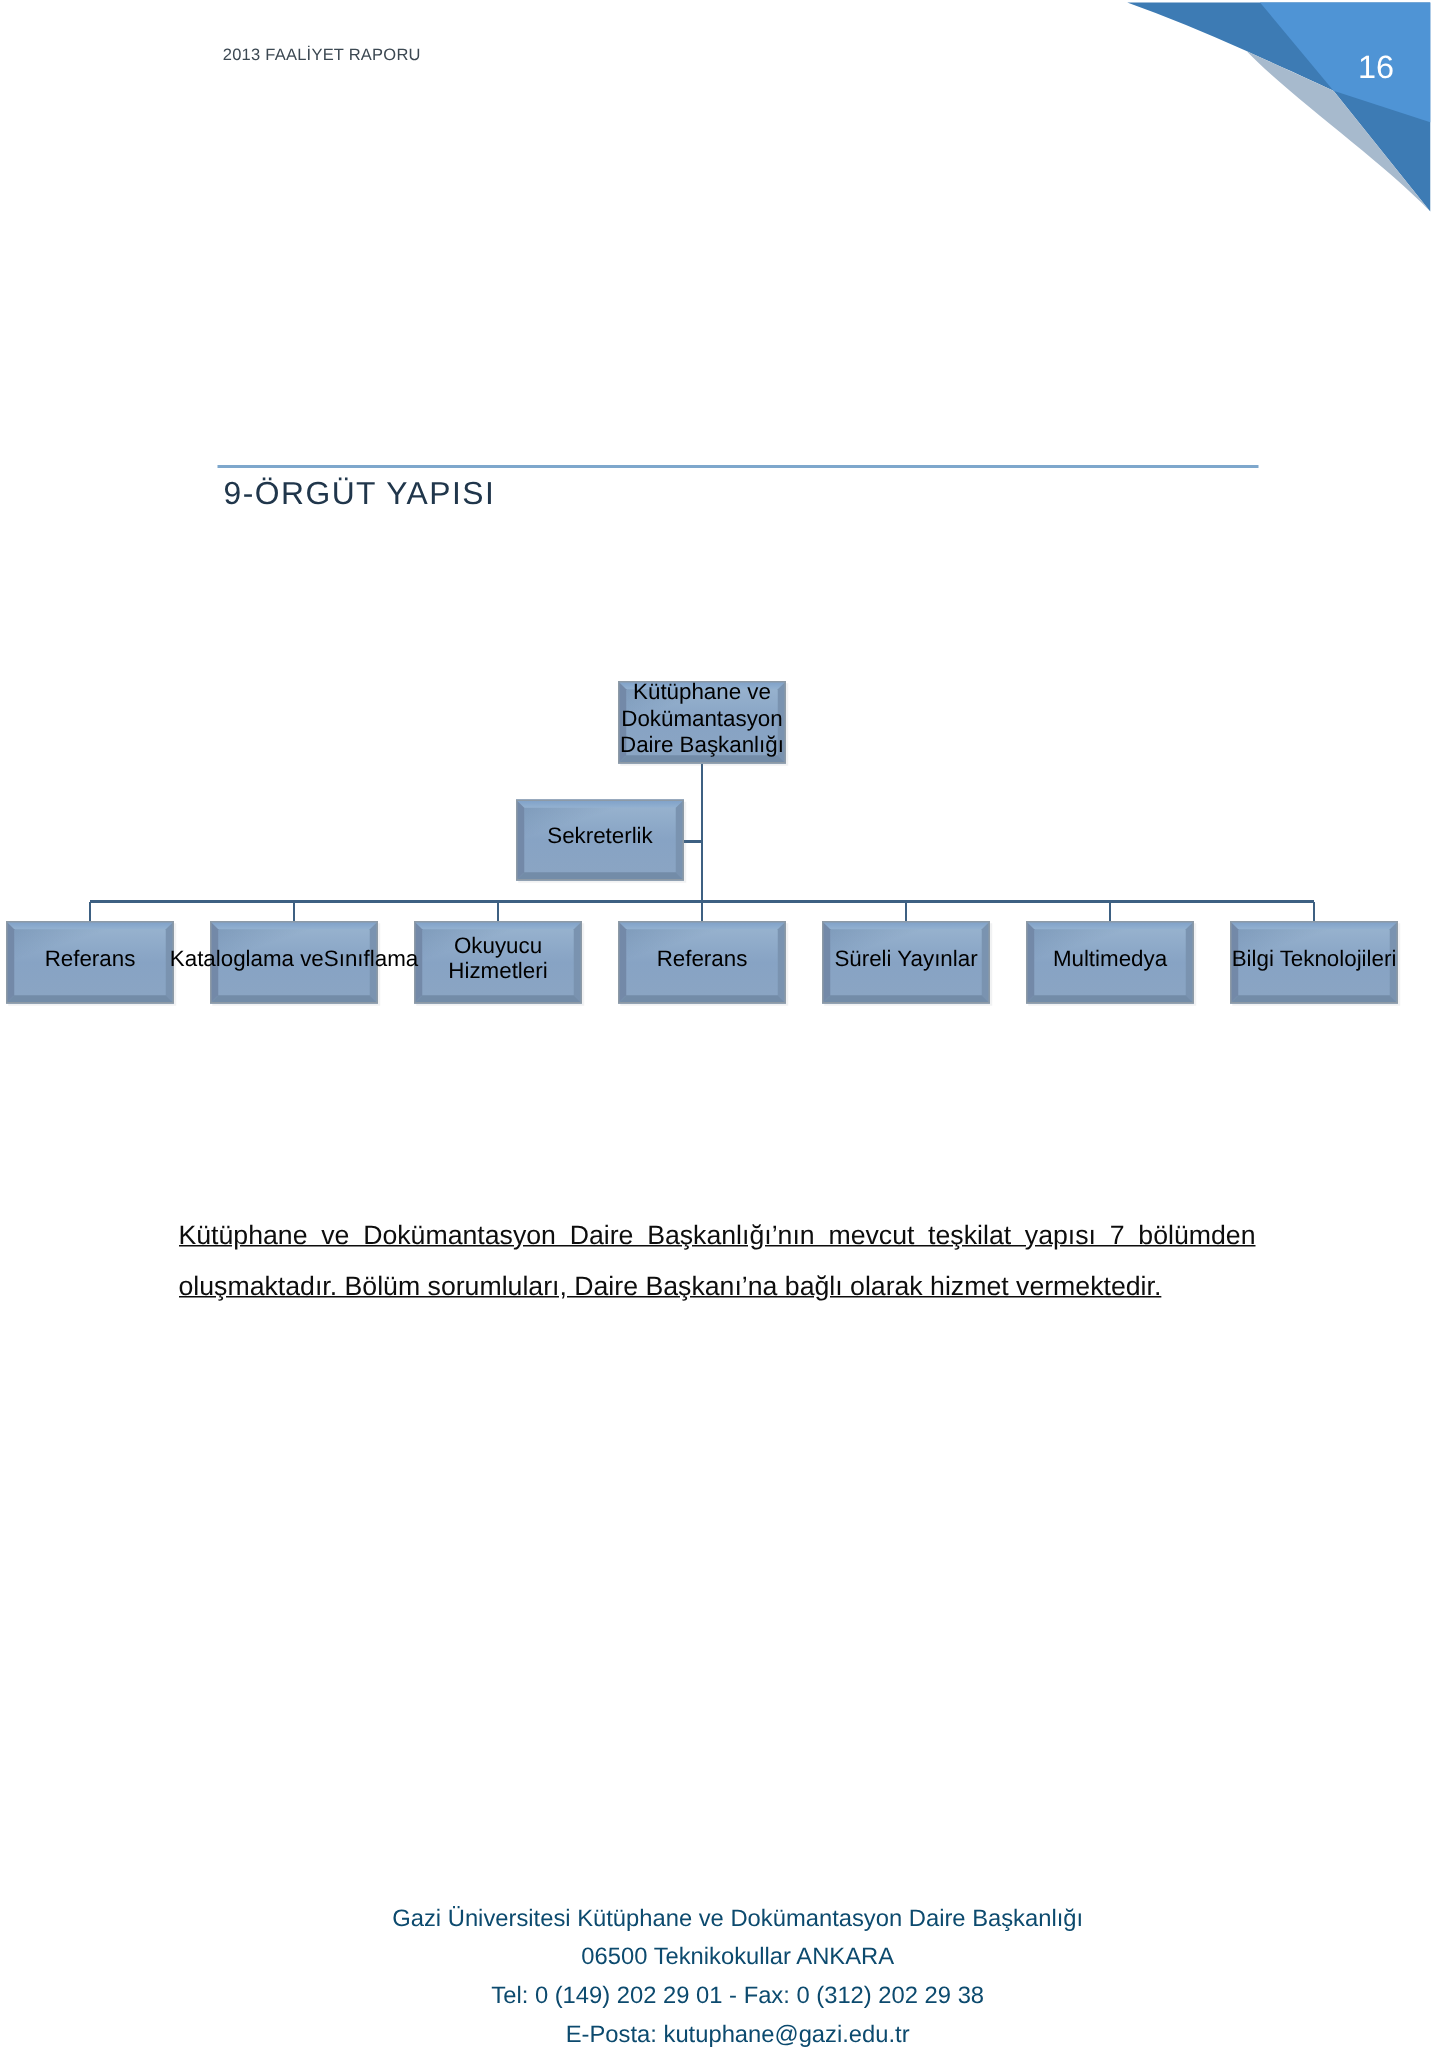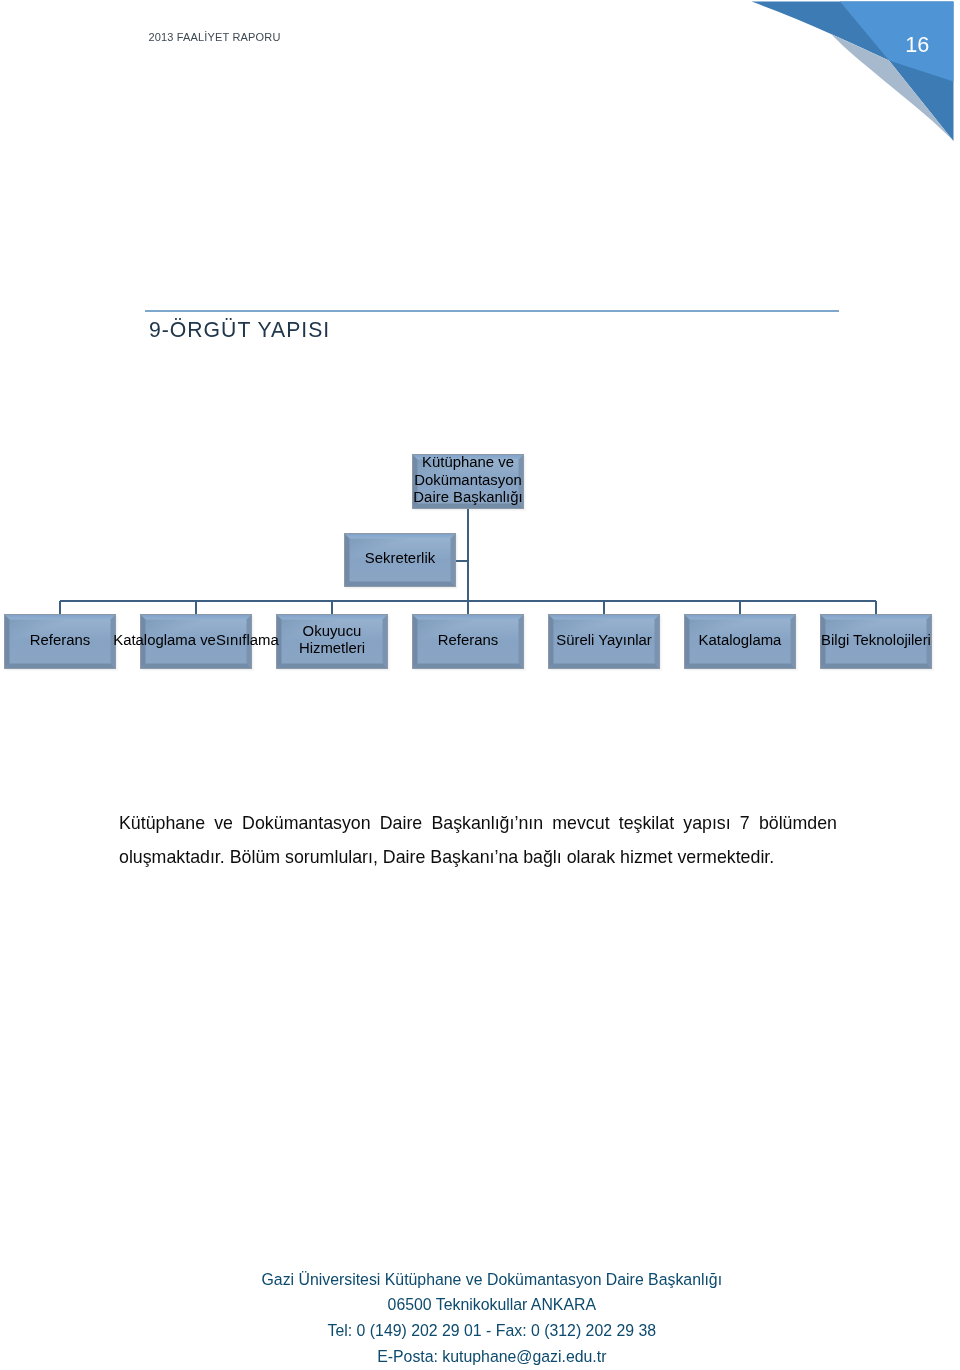--- a/index.html
+++ b/index.html
@@ -30,21 +30,21 @@
             filter:blur(0.38px);}
   #org-labels{position:absolute;left:0;top:0;width:960px;height:250px;}
   .node-label{position:absolute;box-sizing:border-box;color:#000000;
         display:flex;flex-direction:column;align-items:center;justify-content:center;
         text-align:center;font-size:14.9px;line-height:17.1px;
         font-family:"Liberation Sans",sans-serif;white-space:nowrap;}
 
   
   .body-par{position:absolute;left:119px;top:805.5px;width:718px;font-size:17.8px;
             color:#0d0d0d;text-align:justify;line-height:34.4px;
-            font-family:"Liberation Sans",sans-serif;}
+            font-family:"Liberation Sans",sans-serif;text-decoration:underline;}
 
   
   .footer{position:absolute;left:0;top:1266.5px;width:960px;padding-left:23.6px;box-sizing:border-box;text-align:center;
           color:#0c4a6e;font-size:15.85px;line-height:25.8px;}
   .footer div{white-space:nowrap;}
 </style>
 </head>
 <body>
 
 <div class="page">
@@ -207,21 +207,21 @@
           <span>Okuyucu</span>
           <span>Hizmetleri</span>
         </div>
         <div class="node-label" style="left: 412px; top: 182.6px; width: 112px; height: 55px; flex-direction: column;">
           <span>Referans</span>
         </div>
         <div class="node-label" style="left: 548px; top: 182.6px; width: 112px; height: 55px; flex-direction: column;">
           <span>Süreli Yayınlar</span>
         </div>
         <div class="node-label" style="left: 684px; top: 182.6px; width: 112px; height: 55px; flex-direction: column;">
-          <span>Kataloglama</span>
+          <span>Multimedya</span>
         </div>
         <div class="node-label" style="left: 820px; top: 182.6px; width: 112px; height: 55px; flex-direction: column;">
           <span>Bilgi Teknolojileri</span>
         </div>
       </div>
   </div>
 
   <div class="body-par">Kütüphane ve Dokümantasyon Daire Başkanlığı’nın mevcut teşkilat yapısı 7 bölümden oluşmaktadır. Bölüm sorumluları, Daire Başkanı’na bağlı olarak hizmet vermektedir.</div>
 
   <div class="footer">

